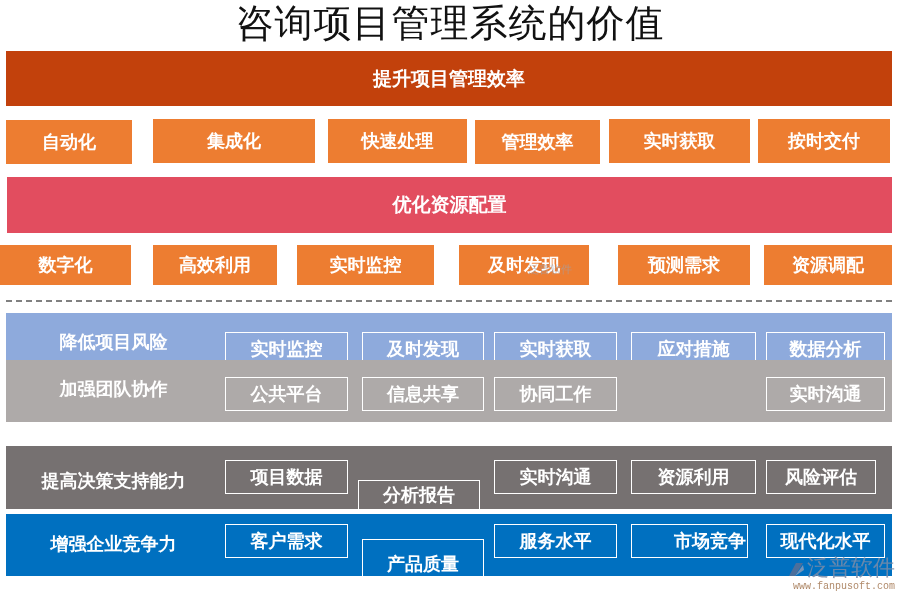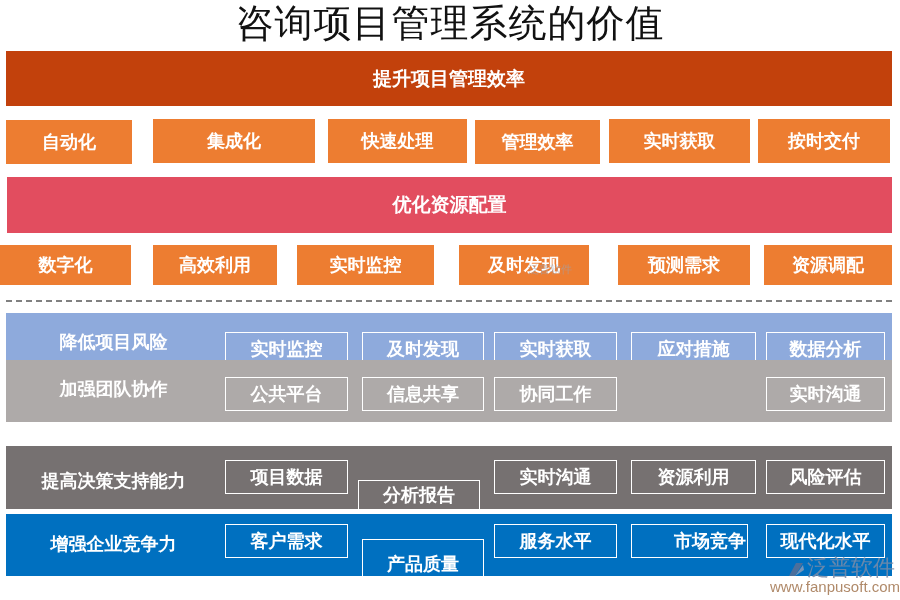--- a/index.html
+++ b/index.html
@@ -40,21 +40,21 @@
   }
   .wm1 {
     left:528px; top:262px; font-size:11px; color:#9aa3b3; opacity:.6;
     font-family:"DejaVu Sans","Liberation Sans",sans-serif;
   }
   .wm2 {
     left:770px; top:556px; width:125px; text-align:right;
     font-family:"DejaVu Sans","Liberation Sans",sans-serif;
   }
   .wm2 .brand { font-size:22px; color:#7b8ca8; opacity:.85; line-height:24px; }
-  .wm2 .url { font-size:15px; color:#b08a6a; font-family:Liberation Sans, sans-serif; line-height:14px; }
+  .wm2 .url { font-size:10px; color:#b08a6a; font-family:Liberation Mono, monospace; line-height:14px; }
   .wm-logo {
     display:inline-block; width:18px; height:16px; vertical-align:-2px; margin-right:2px;
   }
 </style>
 </head>
 <body>
 
 <div class="abs title">咨询项目管理系统的价值</div>
 
 <div class="abs bar" style="left:6px;top:51px;width:886px;height:55px;background:#c2410c;">提升项目管理效率</div>
@@ -95,21 +95,21 @@
   <div class="ibox" style="left:488px;top:17px;width:123px;height:34px;">协同工作</div>
   <div class="ibox" style="left:760px;top:17px;width:119px;height:34px;">实时沟通</div>
 </div>
 
 <div class="abs band" style="top:446px;height:63px;background:#767171;">
   <div class="band-label" style="top:3px;">提高决策支持能力</div>
   <div class="ibox" style="left:219px;top:14px;width:123px;height:34px;">项目数据</div>
   <div class="ibox" style="left:352px;top:14px;width:122px;height:30px;margin-top:20px;">分析报告</div>
   <div class="ibox" style="left:488px;top:14px;width:123px;height:34px;">实时沟通</div>
   <div class="ibox" style="left:625px;top:14px;width:125px;height:34px;">资源利用</div>
-  <div class="ibox" style="left:760px;top:14px;width:119px;height:34px;">风险评估</div>
+  <div class="ibox" style="left:760px;top:14px;width:110px;height:34px;">风险评估</div>
 </div>
 
 <div class="abs band" style="top:514px;height:62px;background:#0070c0;">
   <div class="band-label" style="top:-1px;">增强企业竞争力</div>
   <div class="ibox" style="left:219px;top:10px;width:123px;height:34px;">客户需求</div>
   <div class="ibox" style="left:356px;top:25px;width:122px;height:50px;">产品质量</div>
   <div class="ibox" style="left:488px;top:10px;width:123px;height:34px;">服务水平</div>
   <div class="ibox" style="left:625px;top:10px;width:117px;height:34px;padding-left:41px;">市场竞争</div>
   <div class="ibox" style="left:760px;top:10px;width:119px;height:34px;">现代化水平</div>
 </div>

